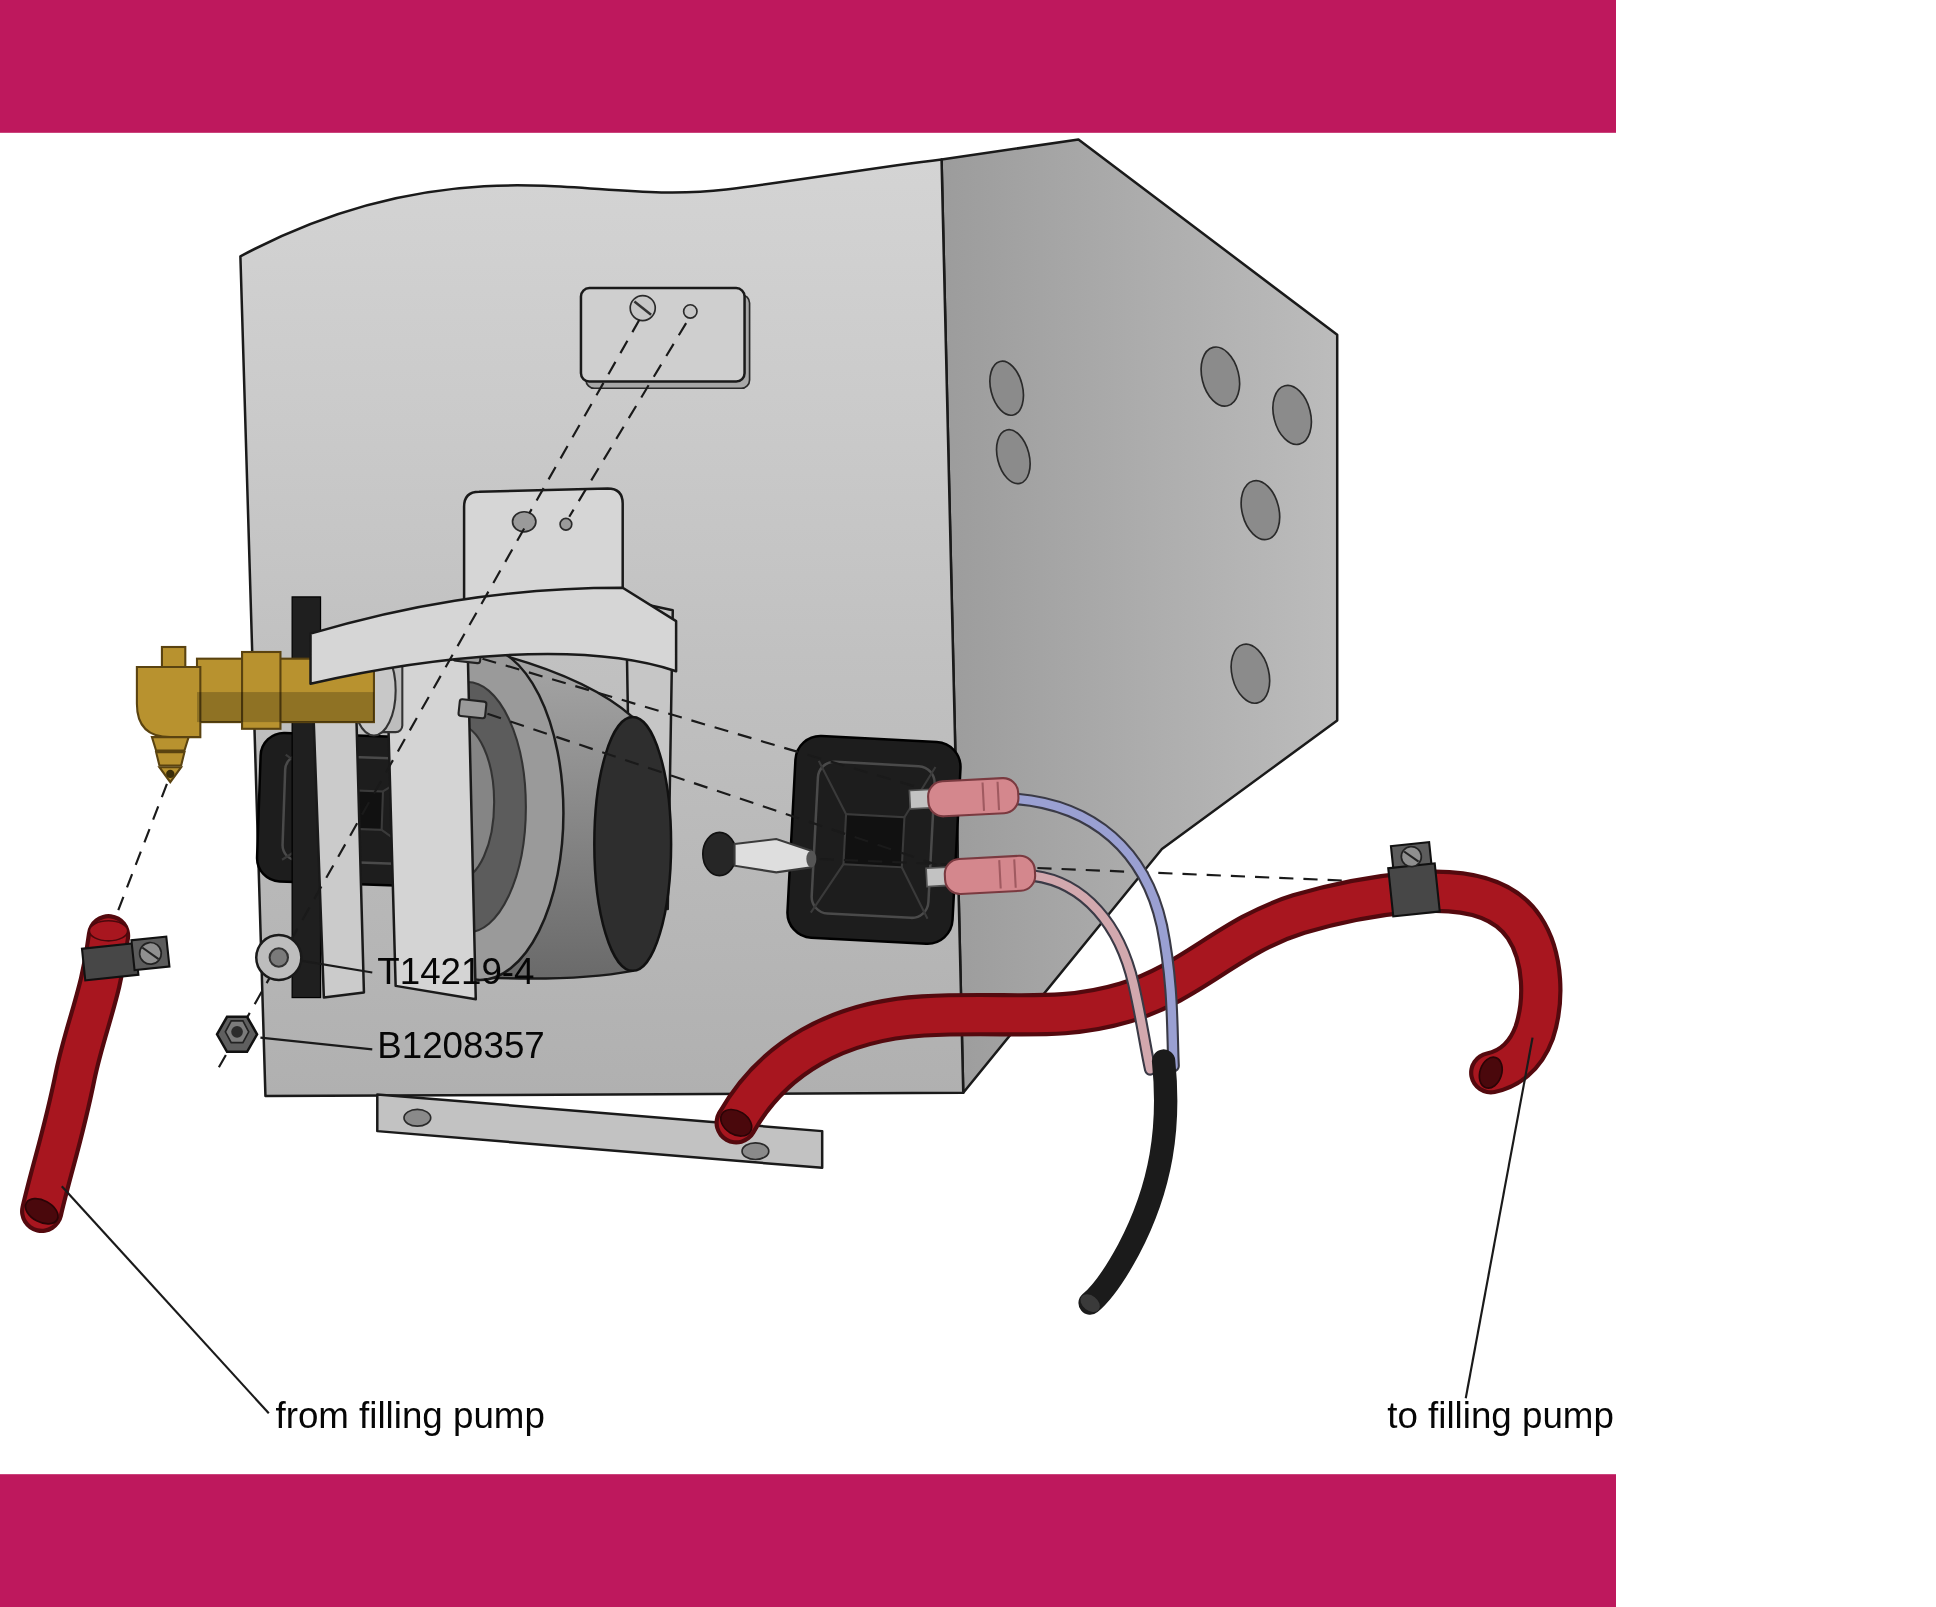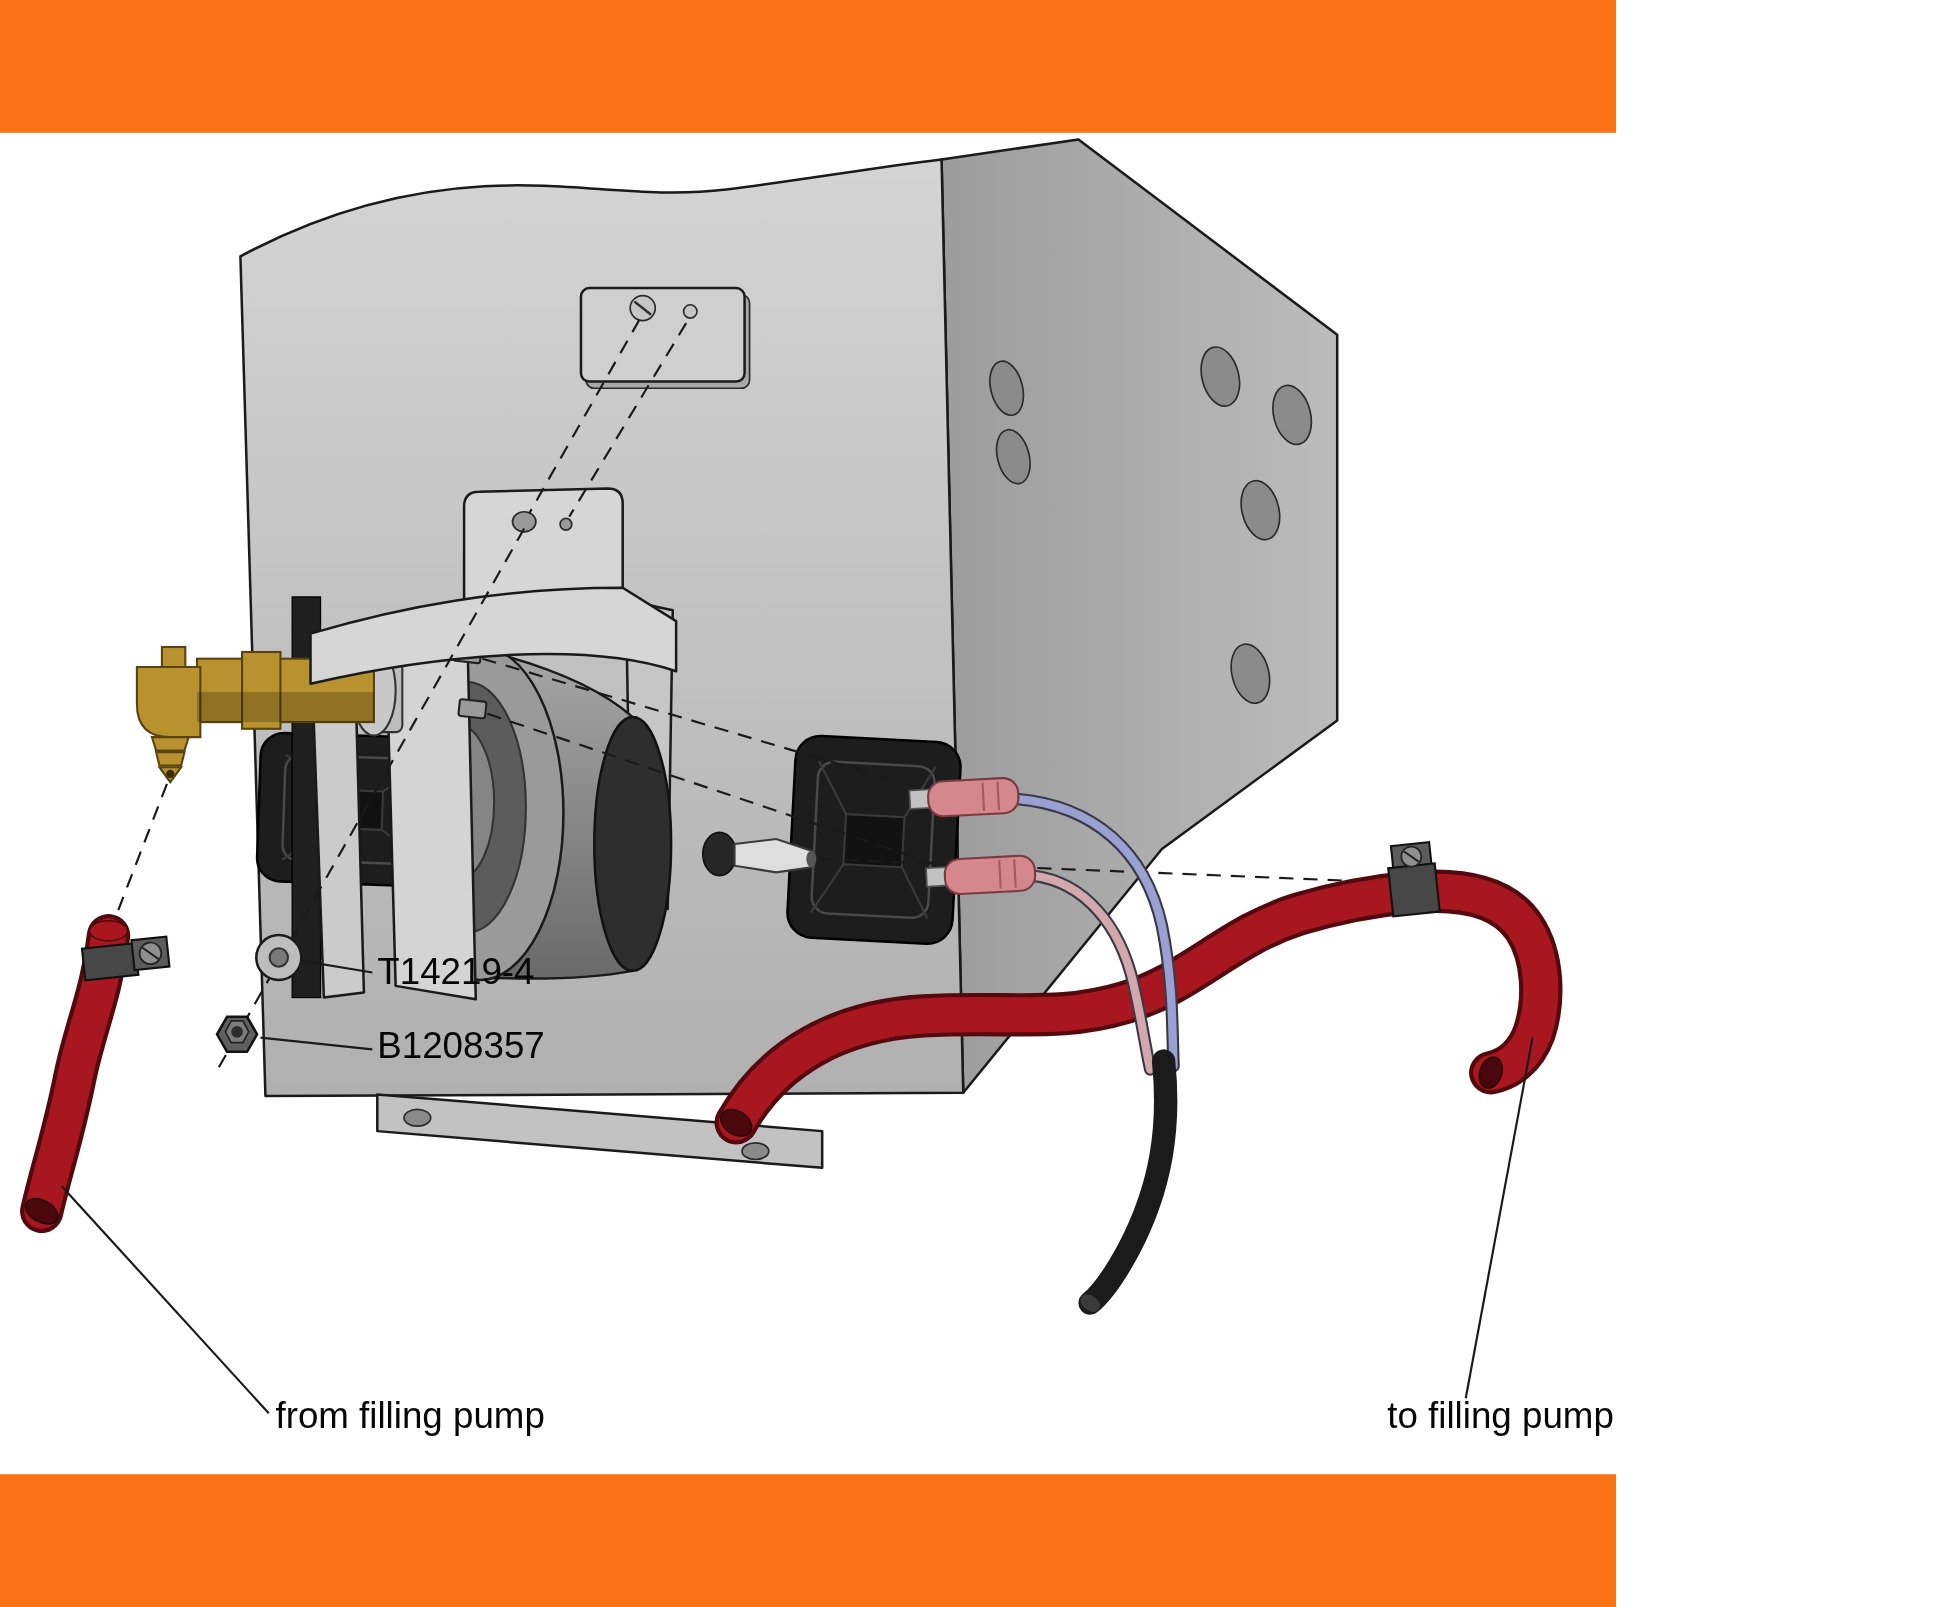--- a/index.html
+++ b/index.html
@@ -1,16 +1,16 @@
 <!DOCTYPE html>
 <html><head>
 <meta charset="utf-8">
 <style>
   html,body{margin:0;padding:0;background:#ffffff;}
-  .stage{width:1616px;height:1607px;position:relative;background:#f97316;overflow:hidden;}
+  .stage{width:1616px;height:1607px;position:relative;background:#be185d;overflow:hidden;}
   svg{display:block;width:100%;height:100%;}
   .outline{stroke:#1a1a1a;stroke-width:3;stroke-linejoin:round;}
   .thin{stroke:#2a2a2a;stroke-width:2;stroke-linejoin:round;}
   .dashed{stroke:#1a1a1a;stroke-width:2.6;fill:none;stroke-dasharray:17 12;}
   .leader{stroke:#1a1a1a;stroke-width:2.6;fill:none;}
   .label{font-family:"Liberation Sans","DejaVu Sans",sans-serif;font-size:44px;fill:#060606;}
   .hose-under{stroke:#54090e;stroke-width:52;fill:none;stroke-linecap:round;}
   .hose-main{stroke-width:42;fill:none;stroke-linecap:round;}
   .wire-under{stroke:#3a3a46;stroke-width:15;fill:none;stroke-linecap:round;}
   .wire-main{stroke-width:10;fill:none;stroke-linecap:round;}

